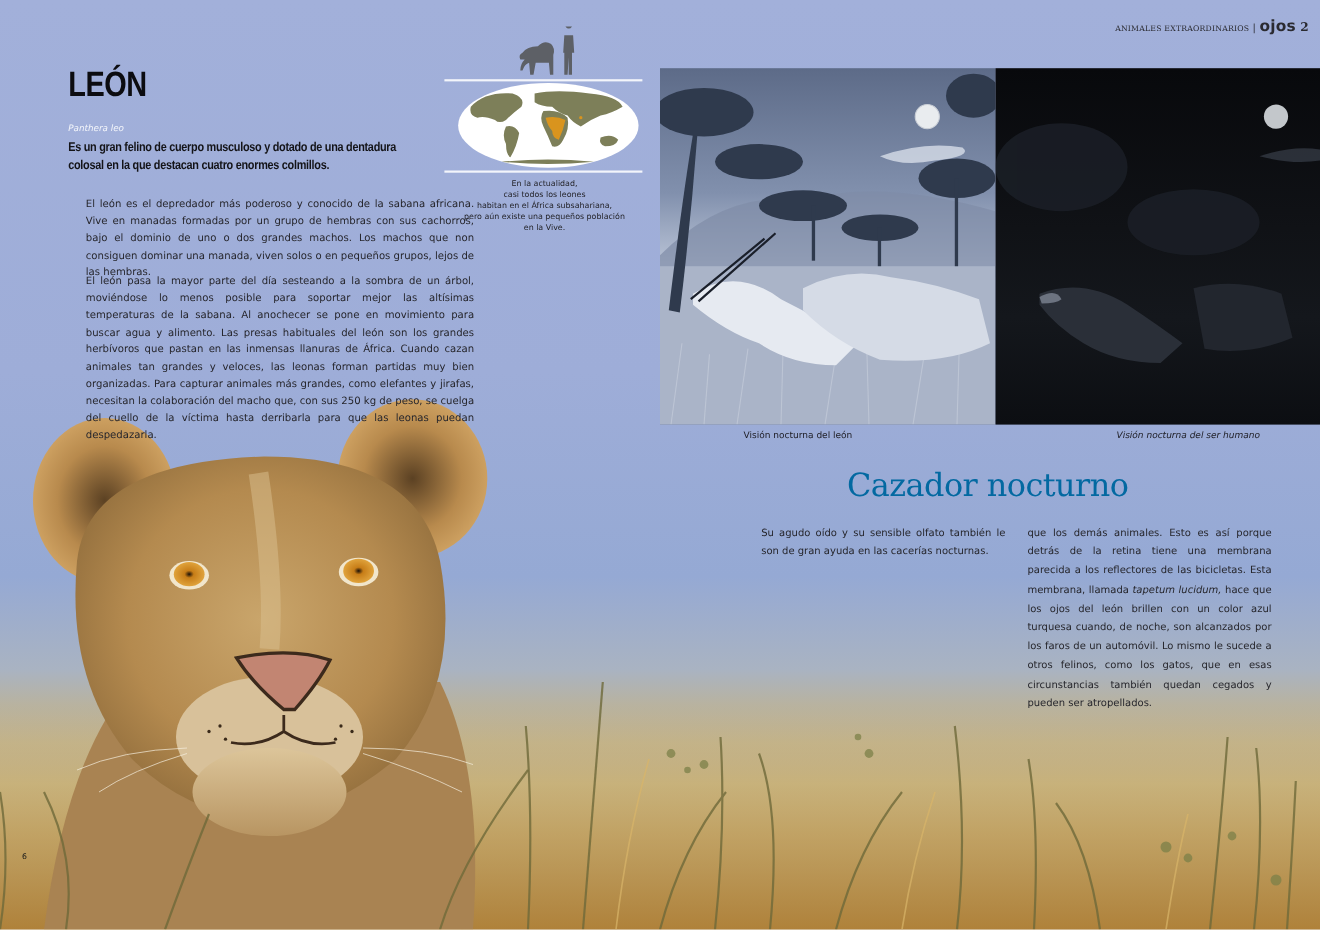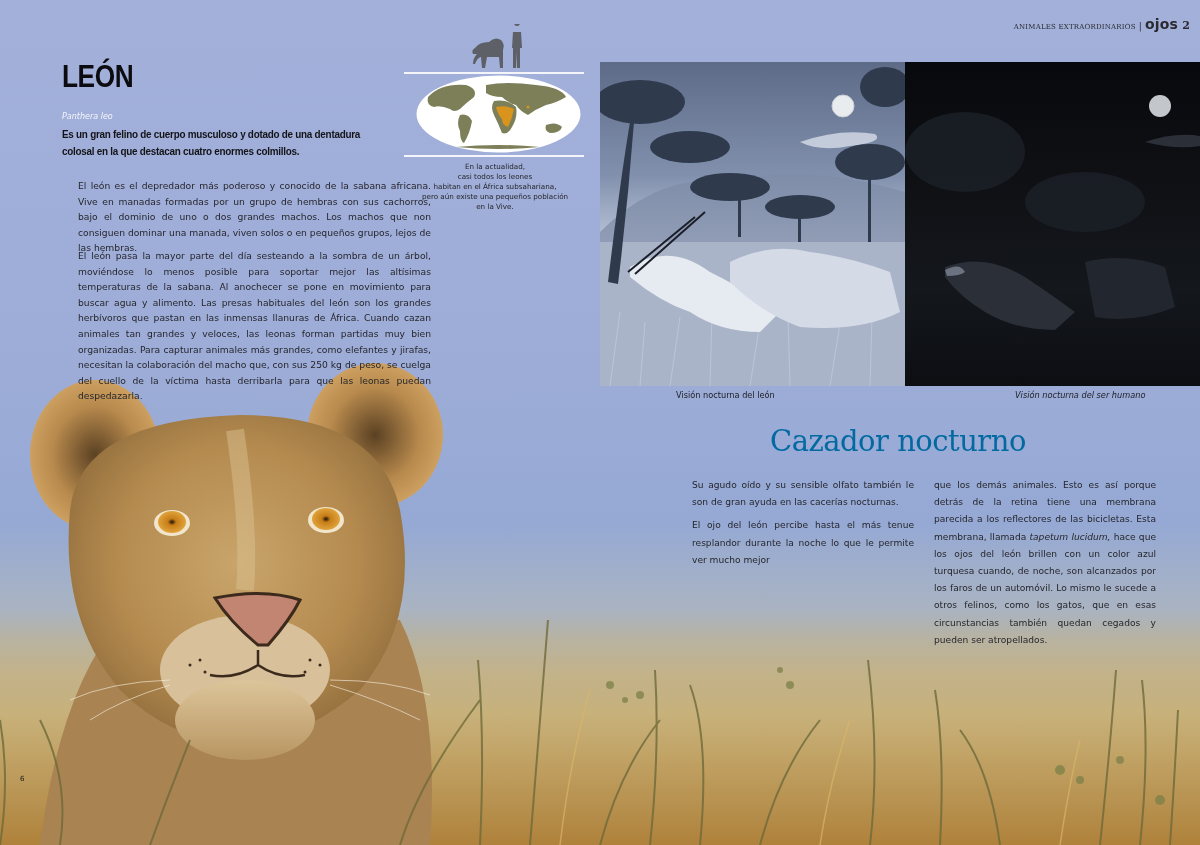--- a/index.html
+++ b/index.html
@@ -271,17 +271,16 @@
     <path d="M40 208 Q55 200 60 210 Q55 214 42 214 Z" fill="#6c7380"></path>
     <path d="M180 200 Q220 190 260 205 L270 245 Q230 262 190 255 Z" fill="#22262e"></path>
   </svg>
 </div>
 <div class="abs panel-caption cap-lion">Visión nocturna del león</div>
 <div class="abs panel-caption cap-human">Visión nocturna del ser humano</div>
 
 <h2 class="abs section-title">Cazador nocturno</h2>
 <div class="abs body-text col col-a">
   <p>Su agudo oído y su sensible olfato también le son de gran ayuda en las cacerías nocturnas.</p>
-  <p>El ojo del león percibe hasta el más tenue resplandor durante la noche lo que le permite ver mucho mejor</p>
 </div>
 <div class="abs body-text col col-b">
   <p><span>que los demás animales. Esto es así porque detrás de la retina tiene una membrana parecida a los reflectores de las bicicletas. Esta membrana, llamada </span><em>tapetum lucidum,</em><span> hace que los ojos del león brillen con un color azul turquesa cuando, de noche, son alcanzados por los faros de un automóvil. Lo mismo le sucede a otros felinos, como los gatos, que en esas circunstancias también quedan cegados y pueden ser atropellados.</span></p>
 </div>
 
 </body></html>

